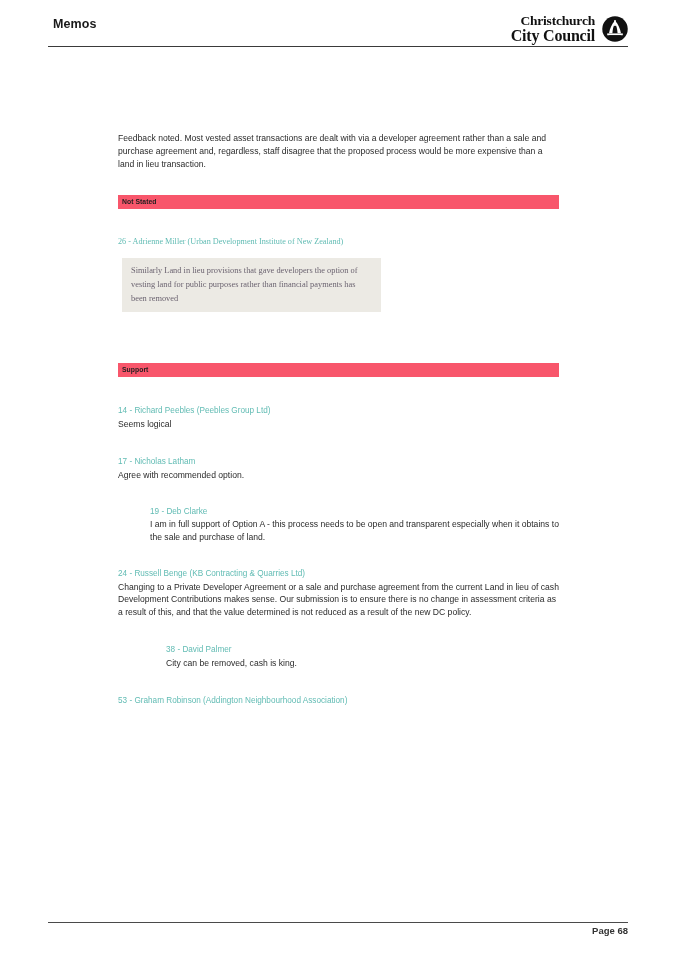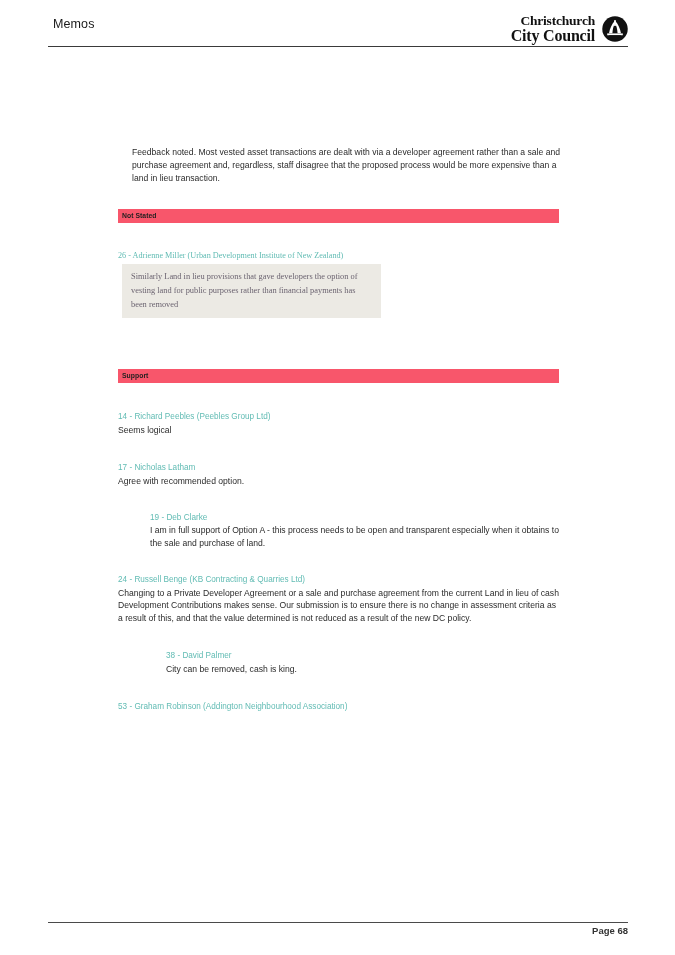--- a/index.html
+++ b/index.html
@@ -29,21 +29,21 @@
     left: 48px;
     top: 14px;
     width: 580px;
     height: 34px;
   }
   .header-title {
     position: absolute;
     left: 5px;
     top: 3px;
     font-size: 12.5px;
-    font-weight: normal;
+    font-weight: bold;
     color: #1a1a1a;
     letter-spacing: 0.1px;
   }
   .brand {
     position: absolute;
     right: 0px;
     top: 0px;
     display: flex;
     align-items: center;
     gap: 7px;
@@ -87,21 +87,21 @@
     left: 118px;
     top: 132px;
     width: 442px;
   }
 
   .intro-para {
     font-size: 8.6px;
     line-height: 1.52;
     color: #2b2b2b;
     width: 438px;
-    margin: 14px;
+    margin: 0;
   }
 
   .section {
     margin-top: 0;
   }
 
   .banner {
     background: #f8566b;
     color: #1f1f1f;
     font-size: 6.8px;
@@ -127,21 +127,21 @@
     line-height: 1.5;
     color: #2b2b2b;
     margin: 1px 0 0 0;
   }
   .sub-quote {
     background: #eceae4;
     color: #6b6370;
     font-size: 8.4px;
     line-height: 1.62;
     padding: 6px 9px 7px 9px;
-    margin: 3px 0 0 4px;
+    margin: 11px 0 0 4px;
     box-sizing: border-box;
   }
 
   
   .rule-bottom {
     position: absolute;
     left: 48px;
     top: 922px;
     width: 580px;
     height: 0;

